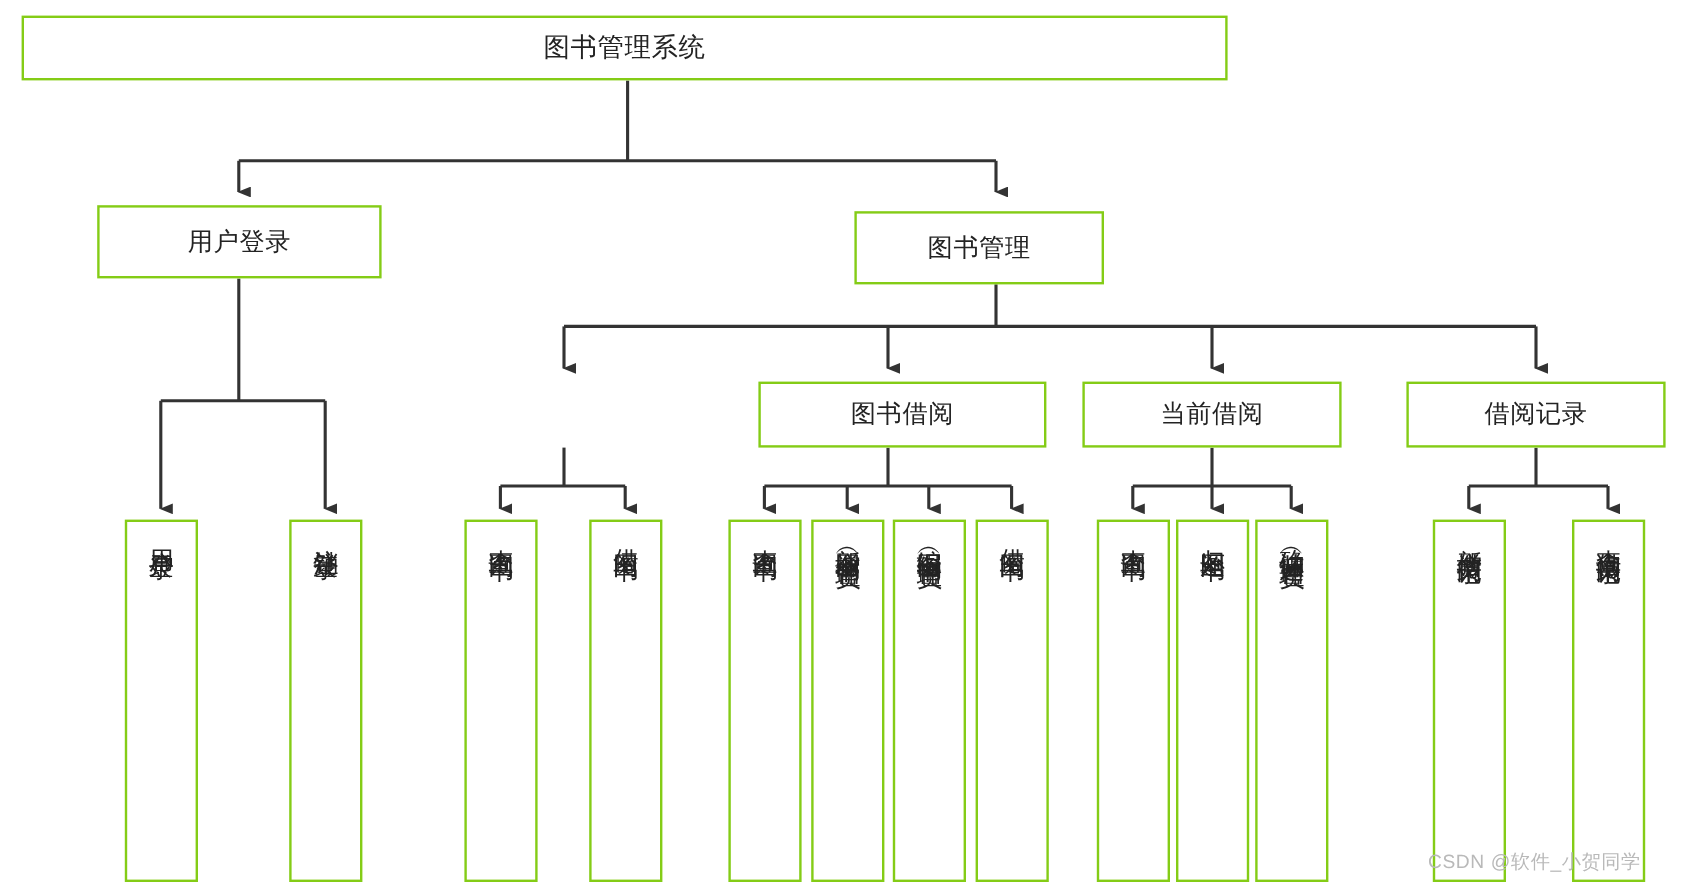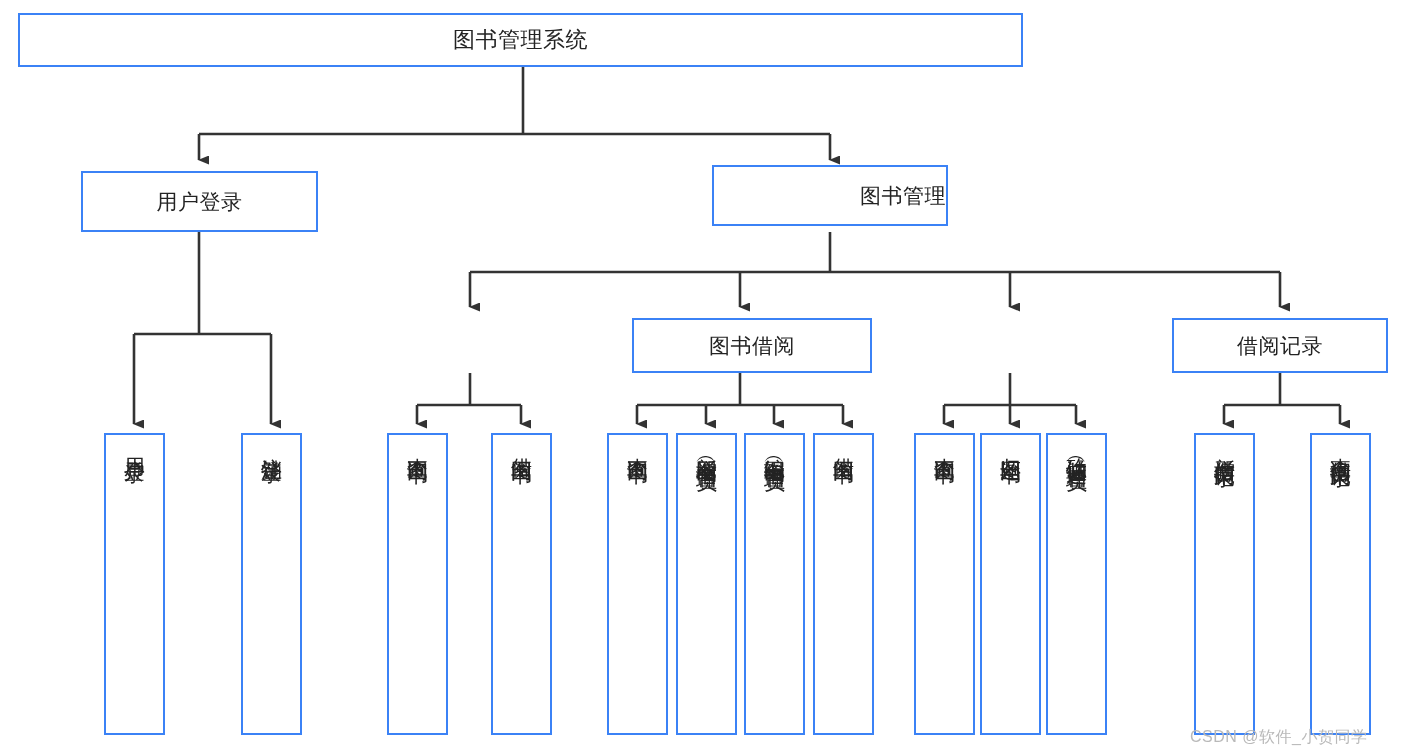--- a/index.html
+++ b/index.html
@@ -24,25 +24,26 @@
     position: absolute;
     top: 0;
     left: 0;
     width: 1405px;
     height: 747px;
   }
   .node-box {
     position: absolute;
     box-sizing: border-box;
     background: #ffffff;
-    border: 2px solid #3b82f6;
+    border: 2px solid #84cc16;
     display: flex;
     align-items: center;
     justify-content: center;
     color: #222222;
+    font-family: Liberation Serif, serif;
   }
   .node-label {
     display: block;
     text-align: center;
     line-height: 1.12;
     color: #232323;
   }
   .horizontal-node .node-label {
     font-size: 21px;
     letter-spacing: 0.5px;
@@ -128,29 +129,32 @@
   </svg>
 
   <div class="node-box horizontal-node" id="root-node" style="left:18px; top:13px; width:1005px; height:54px;">
     <span class="node-label">图书管理系统</span>
   </div>
 
   <div class="node-box horizontal-node" style="left:81px; top:171px; width:237px; height:61px;">
     <span class="node-label">用户登录</span>
   </div>
 
-  <div class="node-box horizontal-node" style="left:712px; top:165px; width:236px; height:61px;justify-content:flex-end;">
+  <div class="node-box horizontal-node" style="left:712px; top:176px; width:208px; height:61px;">
     <span class="node-label">图书管理</span>
   </div>
 
 
   <div class="node-box horizontal-node" style="left:632px; top:318px; width:240px; height:55px;">
     <span class="node-label">图书借阅</span>
   </div>
 
+  <div class="node-box horizontal-node" style="left:902px; top:318px; width:216px; height:55px;">
+    <span class="node-label">当前借阅</span>
+  </div>
 
   <div class="node-box horizontal-node" style="left:1172px; top:318px; width:216px; height:55px;">
     <span class="node-label">借阅记录</span>
   </div>
 
   <div class="node-box vertical-node" style="left:104px; top:433px; width:61px; height:302px;">
     <span class="node-label">用户登录</span>
   </div>
 
   <div class="node-box vertical-node" style="left:241px; top:433px; width:61px; height:302px;">
@@ -194,15 +198,15 @@
   </div>
 
   <div class="node-box vertical-node" style="left:1194px; top:433px; width:61px; height:302px;">
     <span class="node-label">新增借阅记录</span>
   </div>
 
   <div class="node-box vertical-node" style="left:1310px; top:433px; width:61px; height:302px;">
     <span class="node-label">查询借阅记录</span>
   </div>
 
-  <div class="watermark" style="left:1190px; top:727px;">CSDN @软件_小贺同学</div>
+  <div class="watermark" style="left:1190px; top:708px;">CSDN @软件_小贺同学</div>
 
 </div>
 
 </body></html>

